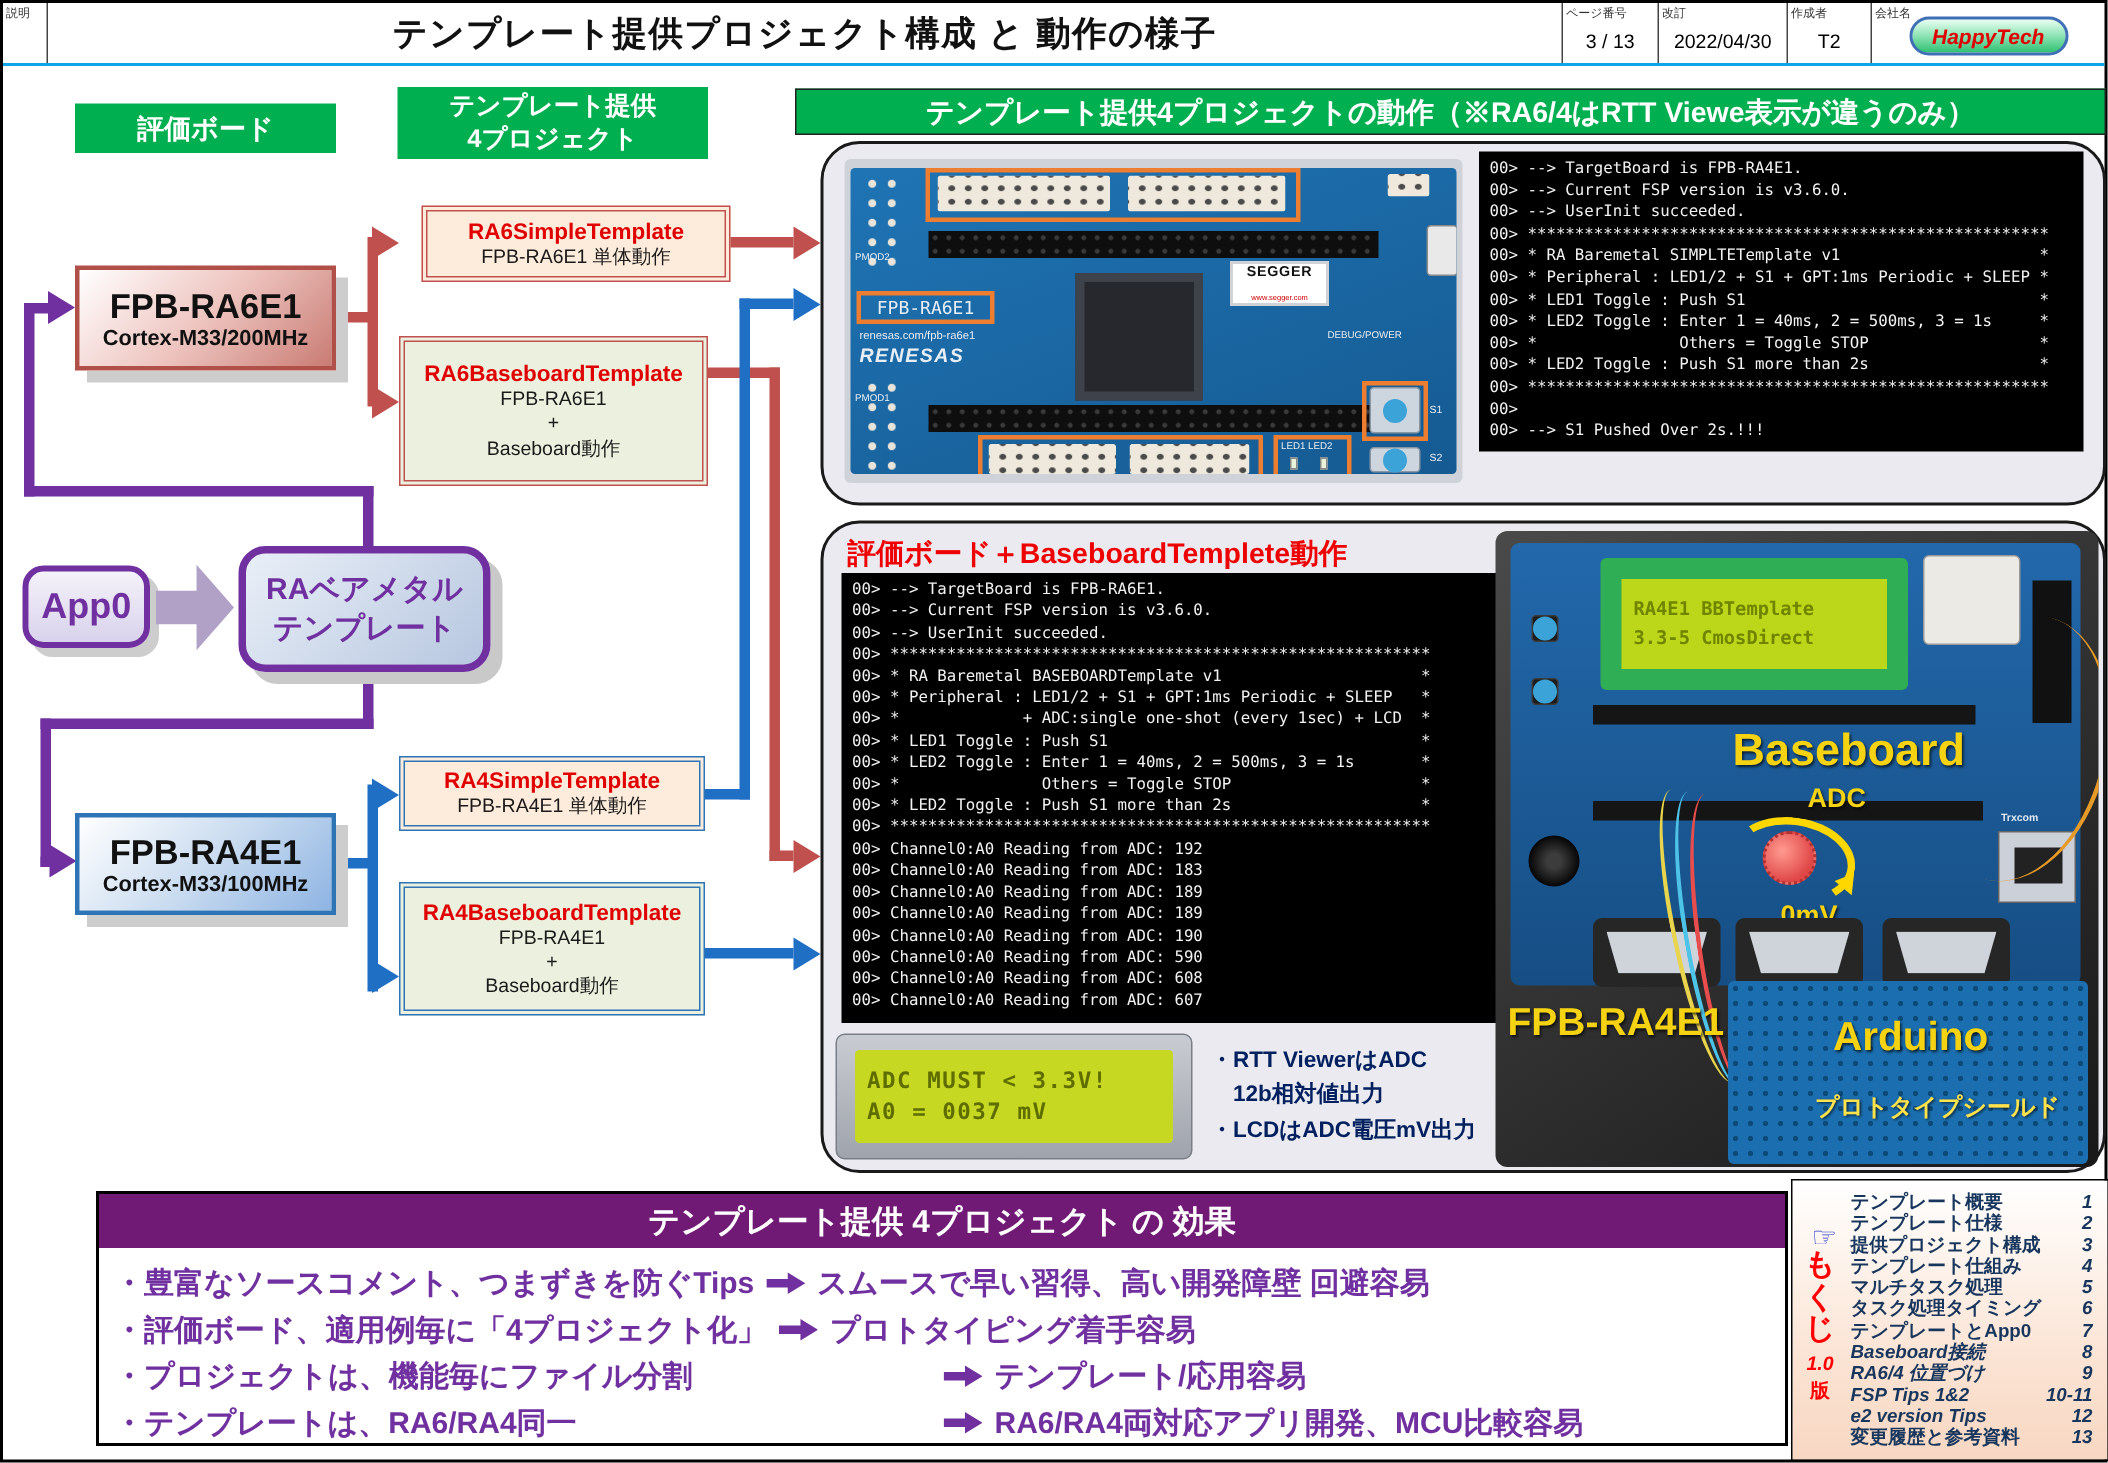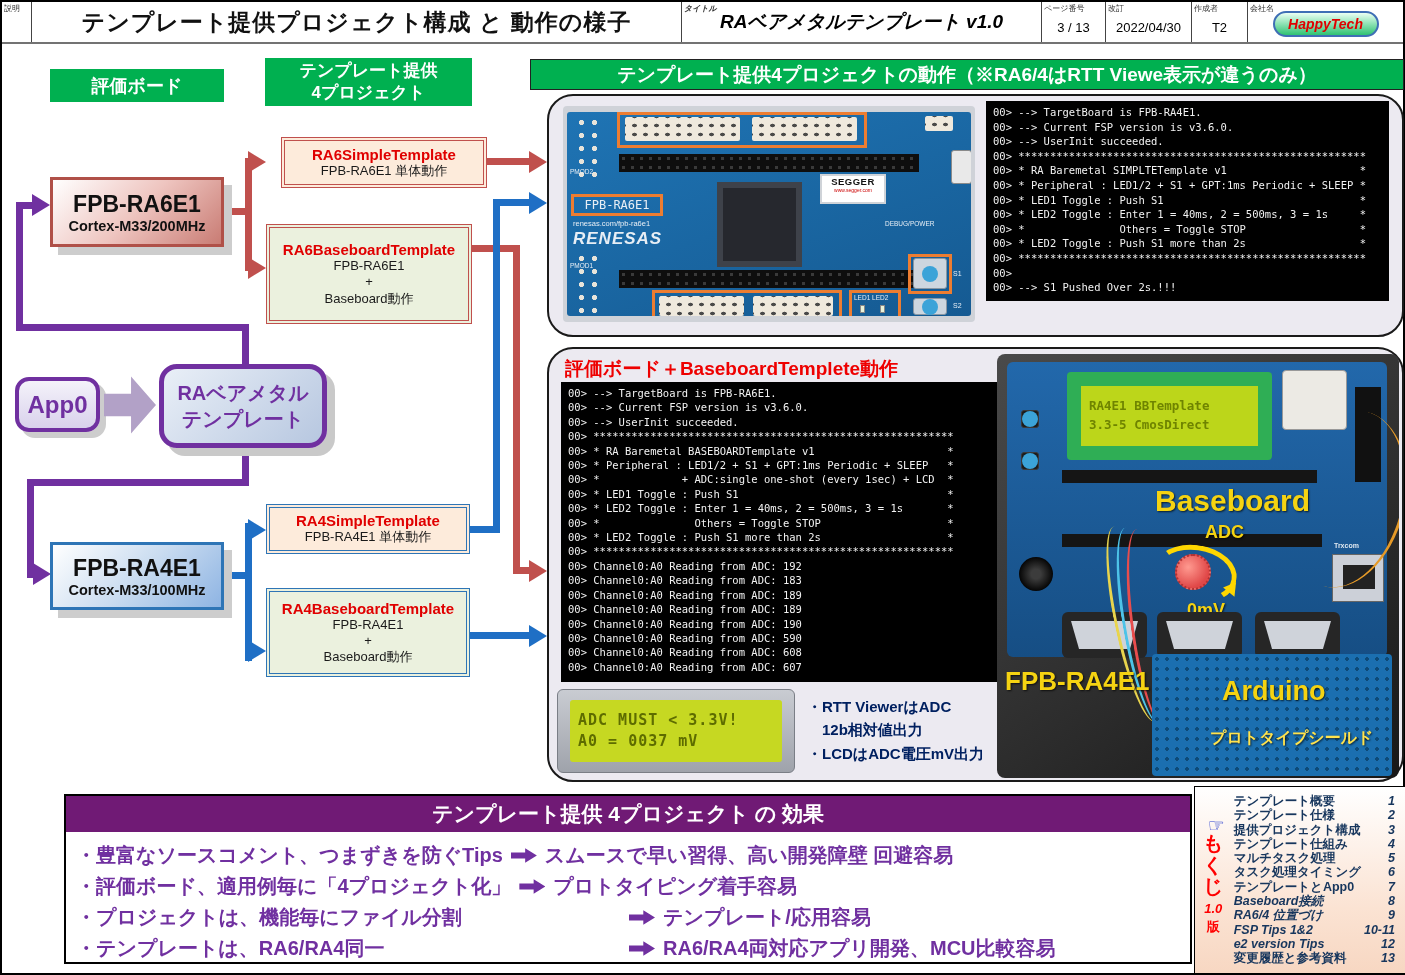--- a/index.html
+++ b/index.html
@@ -1,21 +1,21 @@
 <!DOCTYPE html>
 <html><head>
 <meta charset="utf-8">
 <style>
   * { margin:0; padding:0; box-sizing:border-box; }
   html,body { width:1405px; height:975px; background:#fff; font-family:"Liberation Sans", sans-serif; overflow:hidden; }
   #page { position:absolute; left:0; top:0; width:1405px; height:975px; border:2px solid #000; background:#fff; }
   .abs { position:absolute; }
 
   
-  #header { position:absolute; left:0; top:0; width:1401px; height:42px; display:flex; border-bottom:2px solid #737373; }
+  #header { position:absolute; left:0; top:0; width:1401px; height:42px; display:flex; border-bottom:2px solid #0ea5e9; }
   .hcell { position:relative; border-right:1px solid #444; display:flex; align-items:center; justify-content:center; }
   .hcell:last-child { border-right:none; }
   .hlabel { position:absolute; left:2px; top:1px; font-size:8px; color:#333; }
   #h-desc { width:30px; }
   #h-title { flex:1; font-size:23px; font-weight:600; color:#111; letter-spacing:1px; }
   #h-doctitle { width:360px; font-size:19px; font-weight:600; font-style:italic; }
   #h-page { width:64px; font-size:13px; padding-top:10px; }
   #h-rev { width:86px; font-size:13px; padding-top:10px; }
   #h-author { width:56px; font-size:13px; padding-top:10px; }
   #h-company { width:155px; }
@@ -71,21 +71,21 @@
 
   
   #photo1 { position:absolute; left:14px; top:10px; width:412px; height:216px; background:#cfd2d8; border-radius:4px; }
   #board1 { position:absolute; left:4px; top:6px; width:404px; height:204px; background:linear-gradient(160deg,#1f74b4,#155a92); border-radius:3px; overflow:hidden; }
   .orange { position:absolute; border:3px solid #ED7D31; }
   .wconn { position:absolute; background:#efe9dd; border-radius:2px; background-image:radial-gradient(#4a4a4a 2px, transparent 2.6px); background-size:11px 9px; background-position:4px 4px; }
   .bhdr { position:absolute; background:#0e0e0e; background-image:radial-gradient(#3a3a3a 1.5px, transparent 1.8px); background-size:9px 9px; }
   .dotgrid { position:absolute; background-image:radial-gradient(#e8e4da 2.4px, transparent 2.9px); background-size:13px 13px; }
   .ptext { position:absolute; color:#e7eef5; }
   #chip1 { position:absolute; left:150px; top:70px; width:85px; height:85px; background:#26282e; border:6px solid #3e424a; }
-  #seggerbox { position:absolute; left:253px; top:62px; width:66px; height:30px; background:#fff; border:2px solid #cfd3d8; display:flex; flex-direction:column; align-items:center; justify-content:flex-start; }
+  #seggerbox { position:absolute; left:253px; top:62px; width:66px; height:30px; background:#fff; border:2px solid #cfd3d8; display:flex; flex-direction:column; align-items:center; justify-content:space-between; }
   #seggerbox .sg { font-size:9.5px; font-weight:bold; color:#111; letter-spacing:0.5px; }
   #seggerbox .sgu { font-size:5px; color:#c00; }
   #usb1 { position:absolute; left:384px; top:38px; width:21px; height:34px; background:#e9e9e9; border:1px solid #8a8a8a; border-radius:3px; }
   .pbtn { position:absolute; background:#cdd6df; border-radius:3px; border:1px solid #8a97a3; }
   .pbtn::after { content:""; position:absolute; left:50%; top:50%; width:16px; height:16px; margin:-8px 0 0 -8px; border-radius:50%; background:#3ba3d8; }
   .ledchip { position:absolute; width:5px; height:8px; background:#e8f3da; border:1px solid #888; }
 
   
   #photo2 { position:absolute; left:448px; top:5px; width:402px; height:424px; background:linear-gradient(145deg,#4a4a4a,#181818); border-radius:8px; overflow:hidden; }
   #bboard { position:absolute; left:10px; top:8px; width:380px; height:295px; background:linear-gradient(180deg,#2268ab,#164e84); border-radius:6px; }
@@ -132,24 +132,20 @@
 </head>
 <body>
 
 <div id="page">
 
   <div id="header">
     <div class="hcell" id="h-desc">
         <span class="hlabel">説明</span>
       </div>
     <div class="hcell" id="h-title">テンプレート提供プロジェクト構成 と 動作の様子</div>
-    <div class="hcell" id="h-doctitle">
-        <span class="hlabel">タイトル</span>
-        <span>RAベアメタルテンプレート v1.0</span>
-      </div>
     <div class="hcell" id="h-page">
         <span class="hlabel">ページ番号</span>
         <span>3 / 13</span>
       </div>
     <div class="hcell" id="h-rev">
         <span class="hlabel">改訂</span>
         <span>2022/04/30</span>
       </div>
     <div class="hcell" id="h-author">
         <span class="hlabel">作成者</span>
@@ -244,21 +240,21 @@
         <div class="orange" style="left:50px;top:0;width:250px;height:36px"></div>
         <div class="wconn" style="left:58px;top:5px;width:115px;height:24px"></div>
         <div class="wconn" style="left:185px;top:5px;width:105px;height:24px"></div>
         <div class="wconn" style="left:358px;top:4px;width:28px;height:15px"></div>
         <div class="bhdr" style="left:52px;top:42px;width:300px;height:18px"></div>
         <div id="chip1"></div>
         <div class="orange" style="left:4px;top:82px;width:92px;height:22px;display:flex;align-items:center;justify-content:center">
           <span class="ptext" style="position:static;font-size:12px;font-family:'DejaVu Sans Mono',monospace">FPB-RA6E1</span>
         </div>
         <div class="ptext" style="left:6px;top:107px;font-size:7.5px">renesas.com/fpb-ra6e1</div>
-        <div class="ptext" style="left:6px;top:117px;font-size:17px;font-weight:bold;font-style:italic;letter-spacing:1px">RENESAS</div>
+        <div class="ptext" style="left:6px;top:117px;font-size:13px;font-weight:bold;font-style:italic;letter-spacing:1px">RENESAS</div>
         <div id="seggerbox">
           <span class="sg">SEGGER</span>
           <span class="sgu">www.segger.com</span>
         </div>
         <div class="ptext" style="left:318px;top:108px;font-size:6.5px">DEBUG/POWER</div>
         <div id="usb1"></div>
         <div class="ptext" style="left:3px;top:56px;font-size:6.5px">PMOD2</div>
         <div class="ptext" style="left:3px;top:150px;font-size:6.5px">PMOD1</div>
         <div class="bhdr" style="left:52px;top:158px;width:300px;height:18px"></div>
         <div class="orange" style="left:85px;top:178px;width:190px;height:30px"></div>

